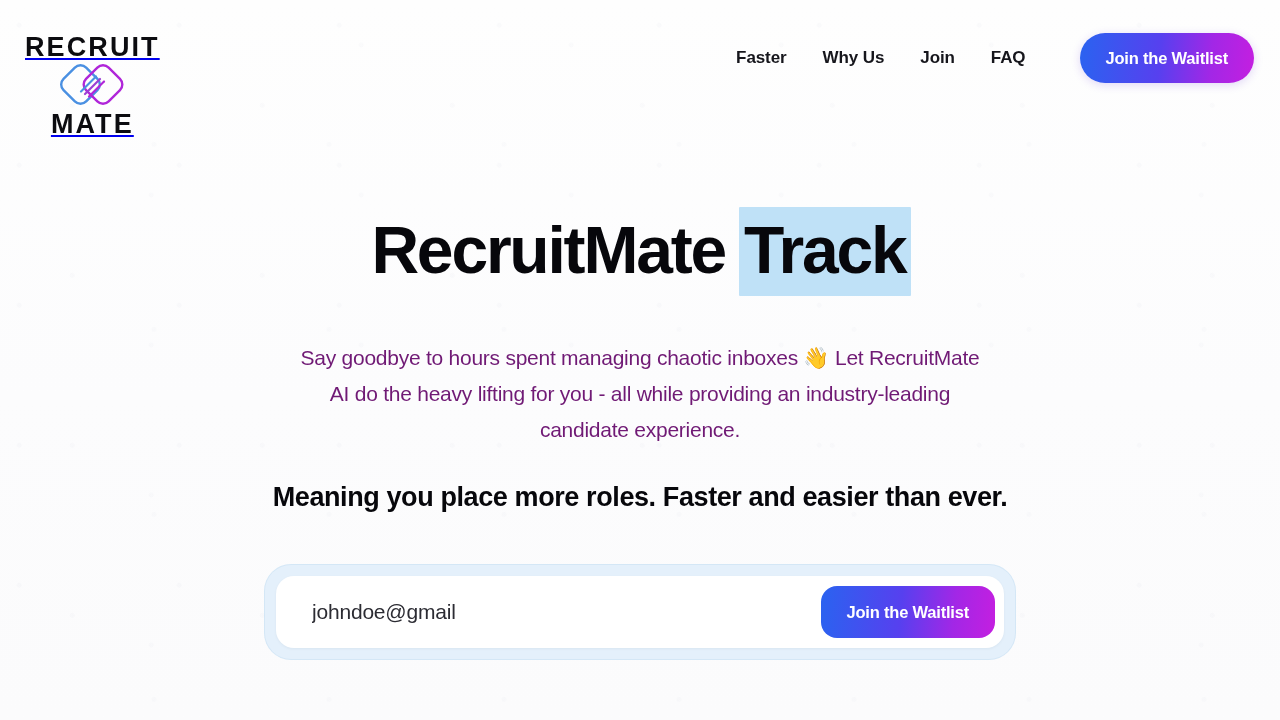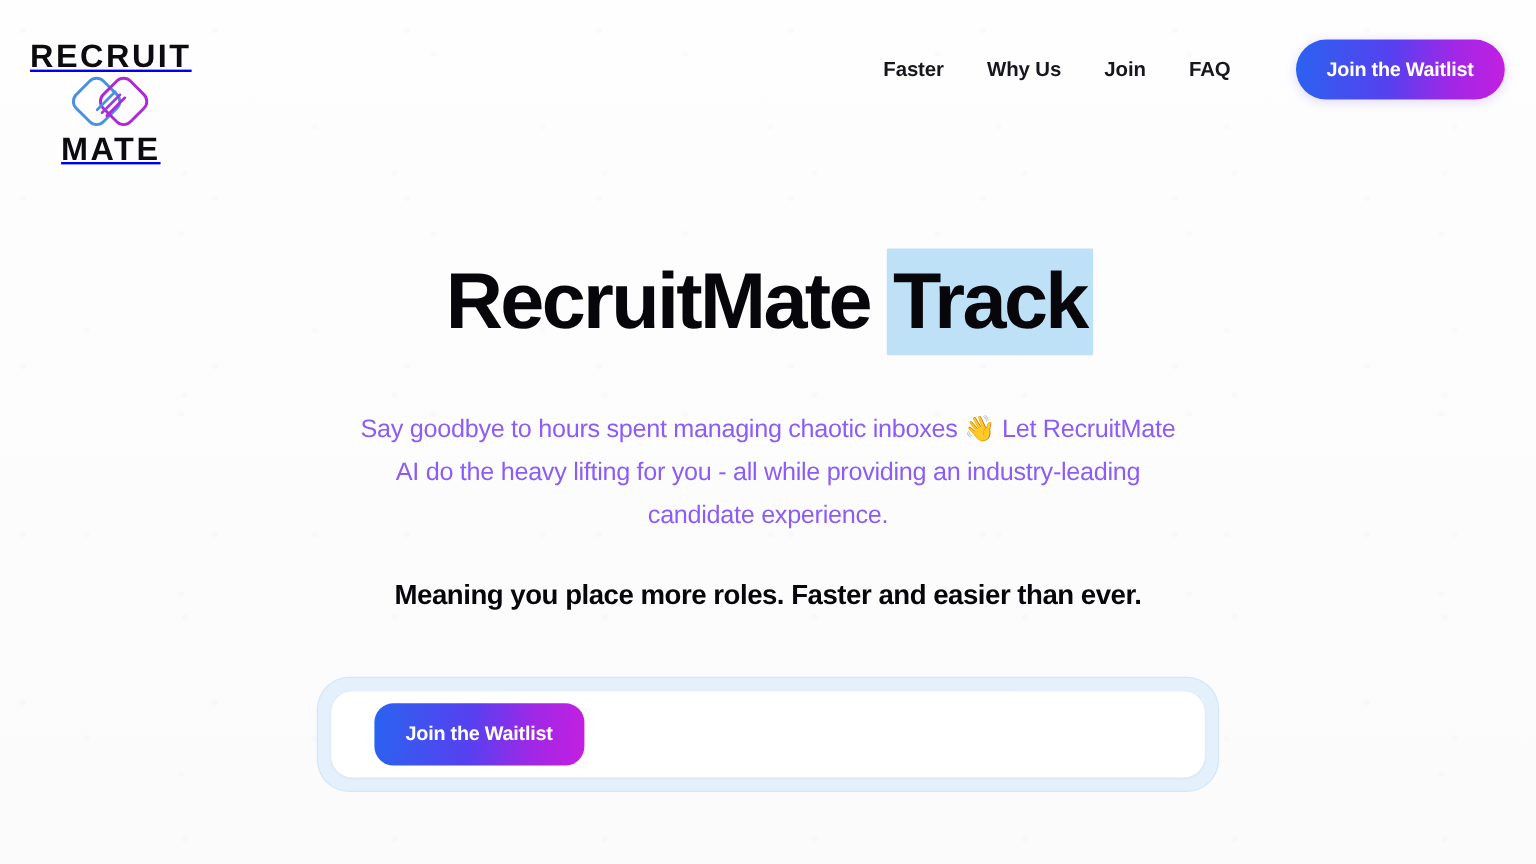--- a/index.html
+++ b/index.html
@@ -114,27 +114,27 @@
     box-decoration-break:clone;
     -webkit-box-decoration-break:clone;
   }
 
   .hero-sub{
     margin:48px auto 0;
     width:700px;
     font-size:21px;
     line-height:36px;
     font-weight:500;
-    color:#8b5cf6;
+    color:#701a75;
     letter-spacing:-0.25px;
   }
 
   .hero-kicker{
     margin-top:34px;
-    font-size:23px;
+    font-size:27px;
     font-weight:700;
     color:#07070b;
     letter-spacing:-0.4px;
   }
 
   
   .signup-shell{
     position:absolute;
     left:50%;
     transform:translateX(-50%);
@@ -224,15 +224,16 @@
   </h1>
 
   <p class="hero-sub">Say goodbye to hours spent managing chaotic inboxes 👋 Let RecruitMate AI do the heavy lifting for you - all while providing an industry-leading candidate experience.</p>
 
   <p class="hero-kicker">Meaning you place more roles. Faster and easier than ever.</p>
 
 </main>
 
 <div class="signup-shell">
   <div class="signup-inner">
+    <input class="email-field" type="text" autofocus="" placeholder="Enter your email" value="johndoe@gmail" style="">
     <button class="cta-form">Join the Waitlist</button>
   </div>
 </div>
 
 </body></html>

